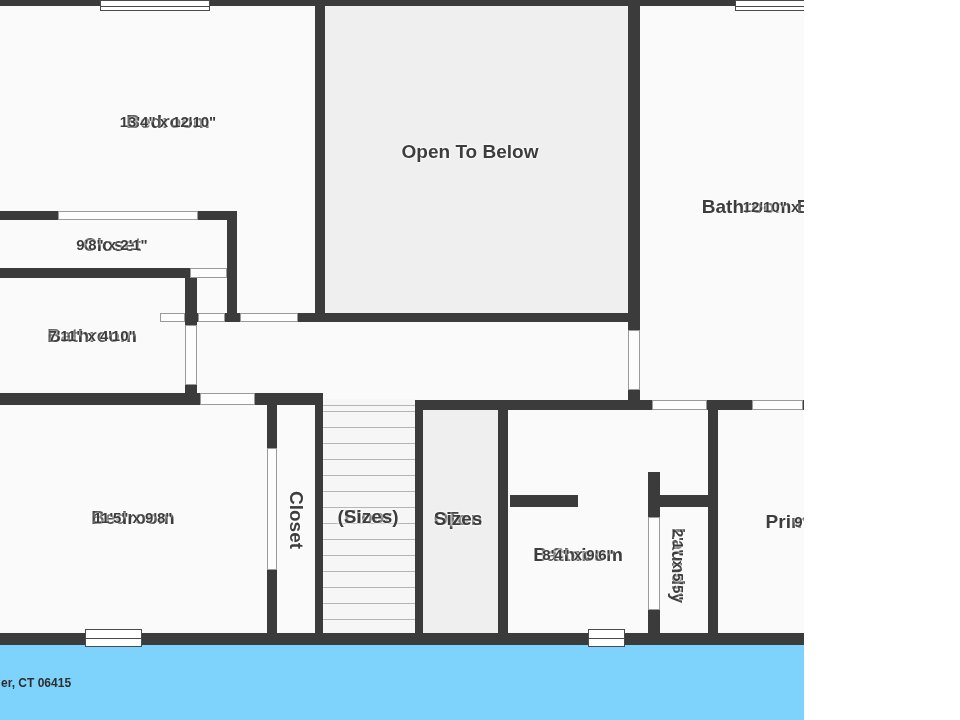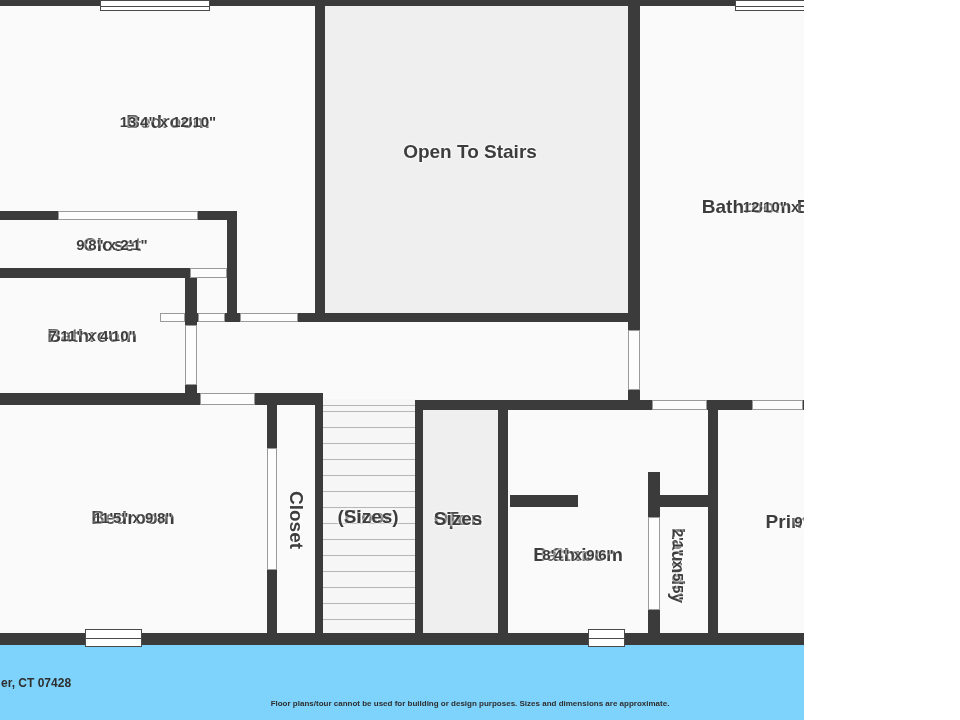--- a/index.html
+++ b/index.html
@@ -103,21 +103,21 @@
       <div class="wline" style="left: 950px; top: 318px; width: 1px; height: 51px;"></div>
       <div class="window" style="left: 85px; top: 629px; width: 57px; height: 18px;"></div>
       <div class="wline" style="left: 86px; top: 638px; width: 55px; height: 1px;"></div>
       <div class="window" style="left: 588px; top: 629px; width: 37px; height: 18px;"></div>
       <div class="wline" style="left: 589px; top: 638px; width: 35px; height: 1px;"></div>
       <div class="label" style="left: 168px; top: 122px; width: 0px; height: 0px;">
         <div class="nm">Bedroom</div>
         <div class="dm">13'4" x 12'10"</div>
       </div>
       <div class="label" style="left: 470px; top: 152px; width: 0px; height: 0px;">
-        <div class="nm">Open To Stairs</div>
+        <div class="nm">Open To Below</div>
       </div>
       <div class="label" style="left: 791px; top: 207px; width: 0px; height: 0px;">
         <div class="nm">Bathroom Bedroom</div>
         <div class="dm">12'10" x 16'5"</div>
       </div>
       <div class="label" style="left: 112px; top: 245px; width: 0px; height: 0px;">
         <div class="nm">Closet</div>
         <div class="dm">9'8" x 2'1"</div>
       </div>
       <div class="label" style="left: 92px; top: 336px; width: 0px; height: 0px;">
@@ -147,15 +147,14 @@
       </div>
       <div class="label vert" style="left: 678px; top: 565px; width: 0px; height: 0px;">
         <div class="nm">Laundry</div>
         <div class="dm">2'1" x 5'5"</div>
       </div>
       <div class="label" style="left: 830px; top: 522px; width: 0px; height: 0px;">
         <div class="nm">Primary Stairs</div>
         <div class="dm">9'8" x 9'6"</div>
       </div>
     </div>
-  <div class="address">er, CT 07428</div>
-  <div class="disclaimer">Floor plans/tour cannot be used for building or design purposes. Sizes and dimensions are approximate.</div>
+  <div class="address">er, CT 06415</div>
 </div>
 
 </body></html>

